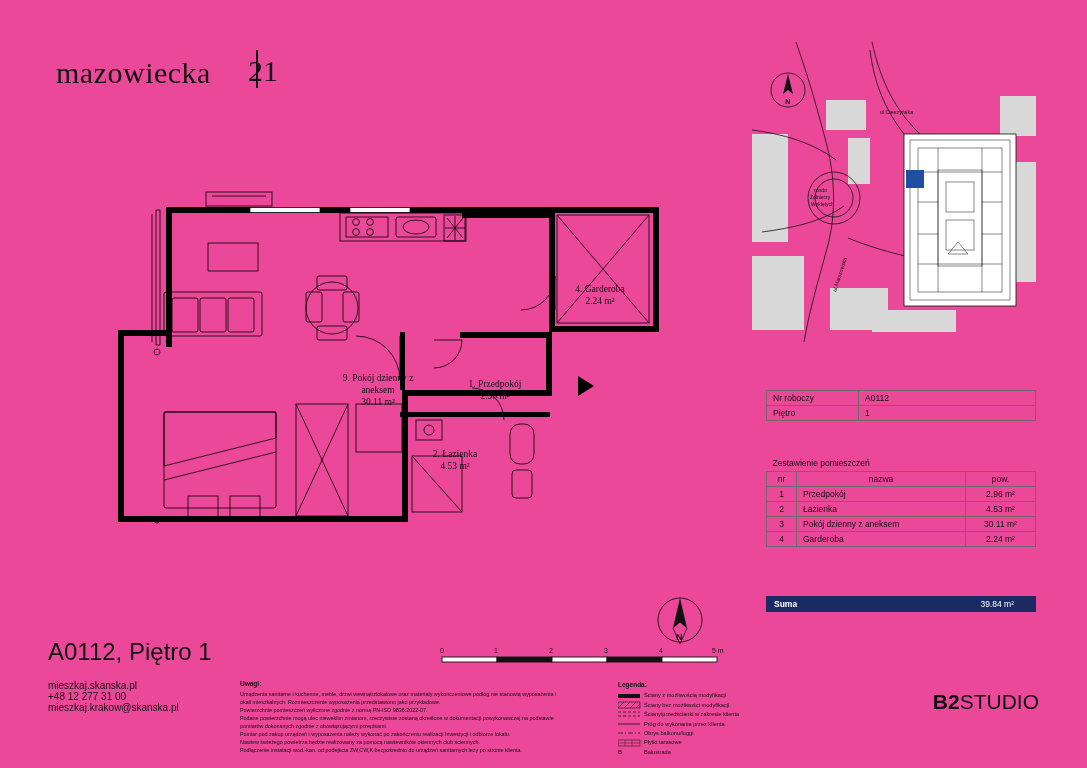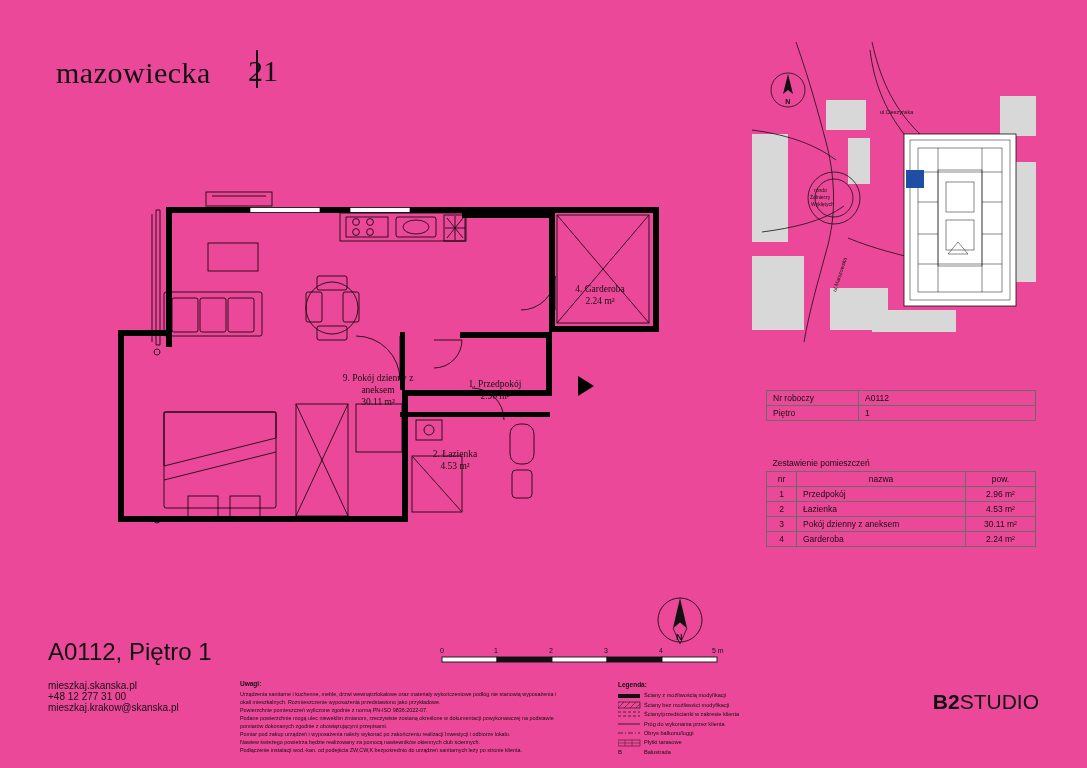--- a/index.html
+++ b/index.html
@@ -368,20 +368,24 @@
       <td class="c-area">30.11 m²</td>
     </tr>
     <tr>
       <td class="c-nr">4</td>
       <td>Garderoba</td>
       <td class="c-area">2.24 m²</td>
     </tr>
   </tbody>
     </table>
 
+  <div class="sum-bar">
+    <span class="s-left">Suma</span>
+    <span class="s-right">39.84 m²</span>
+  </div>
 
   <div class="compass-bottom">
     <svg width="60" height="70" viewBox="0 0 60 70">
       <circle cx="30" cy="32" r="22" fill="none" stroke="#111" stroke-width="0.9"></circle>
       <polygon points="30,10 37,40 30,34 23,40" fill="#111" stroke="none"></polygon>
       <polygon points="30,34 37,40 30,56 23,40" fill="none" stroke="#111" stroke-width="0.8"></polygon>
       <text x="26" y="52" font-family="Liberation Sans, sans-serif" font-size="9" font-weight="bold" fill="#111">N</text>
     </svg>
   </div>
 

